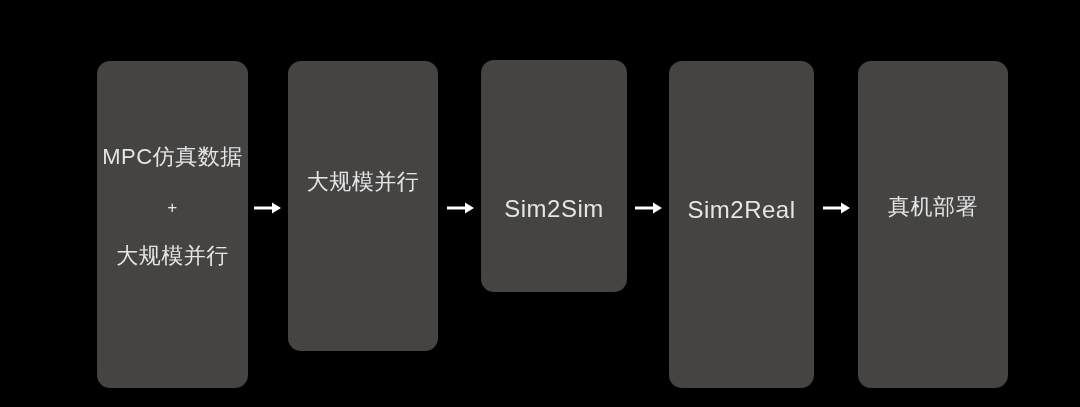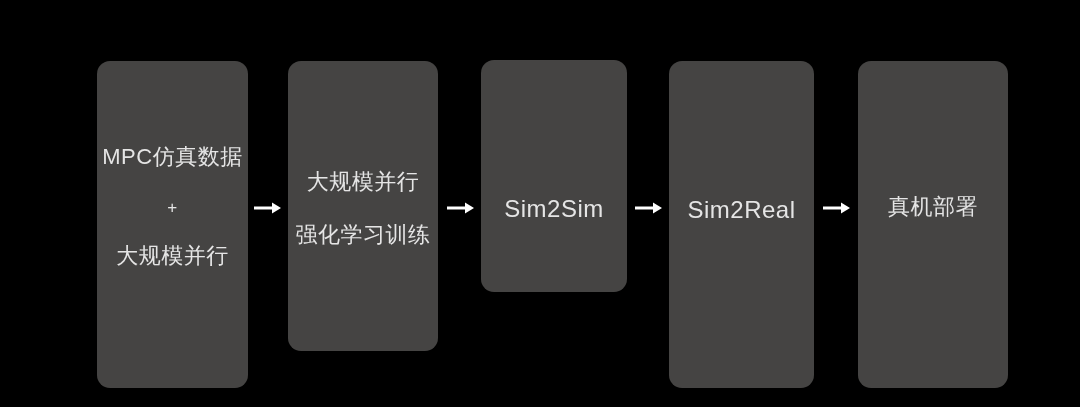--- a/index.html
+++ b/index.html
@@ -91,21 +91,20 @@
   <div class="arrow" style="left:254px; top:201px; width:28px; height:14px;">
     <svg width="28" height="14" viewBox="0 0 28 14" aria-hidden="true">
       <line x1="0" y1="7" x2="20" y2="7" stroke="#ffffff" stroke-width="3"></line>
       <polygon points="18,1.5 27,7 18,12.5" fill="#ffffff"></polygon>
     </svg>
   </div>
 
   <div class="stage-box" style="left:288px; top:61px; width:150px; height:290px;">
     <div class="text-stack" style="top:107px;">
       <div class="stage-label label-cjk">大规模并行</div>
-      <div class="stage-label label-cjk" style="margin-top:25px;">强化学习训练</div>
     </div>
   </div>
 
   <div class="arrow" style="left:447px; top:201px; width:28px; height:14px;">
     <svg width="28" height="14" viewBox="0 0 28 14" aria-hidden="true">
       <line x1="0" y1="7" x2="20" y2="7" stroke="#ffffff" stroke-width="3"></line>
       <polygon points="18,1.5 27,7 18,12.5" fill="#ffffff"></polygon>
     </svg>
   </div>
 

